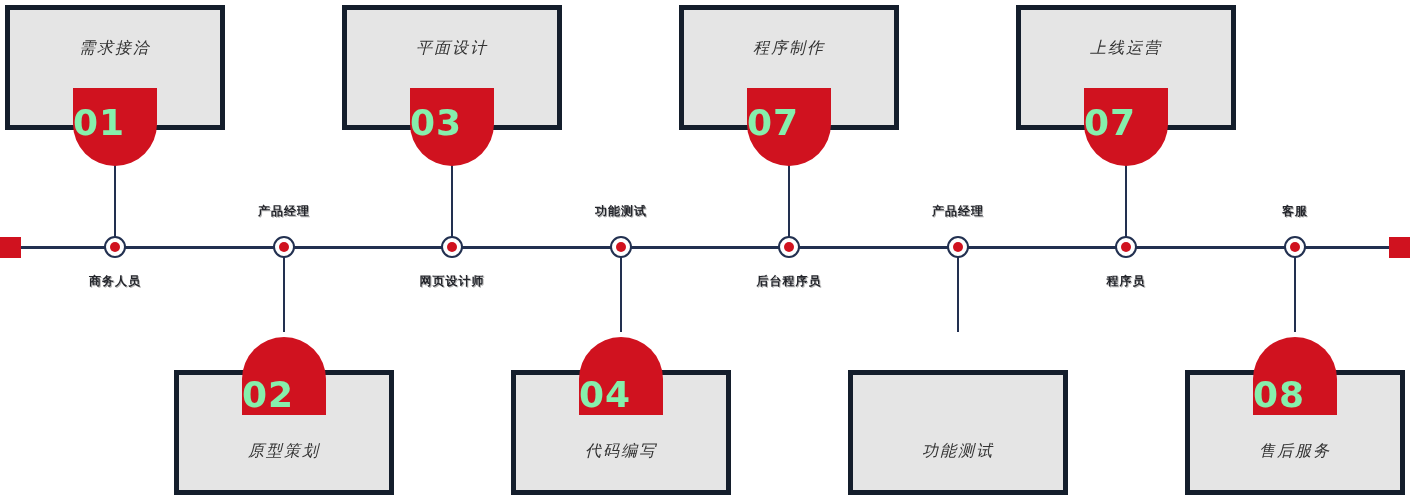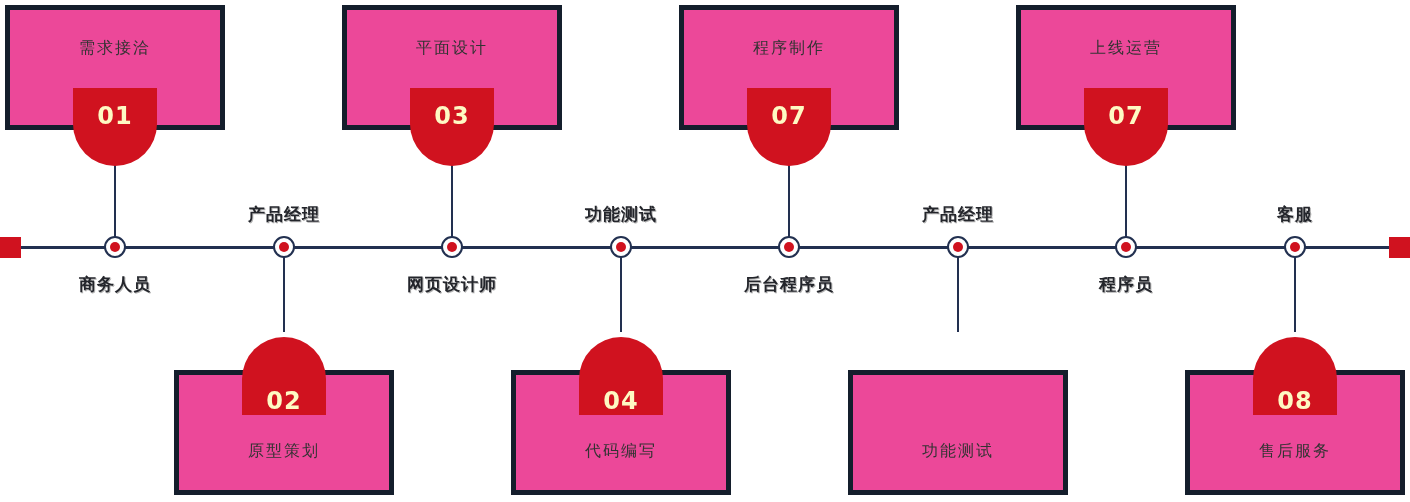--- a/index.html
+++ b/index.html
@@ -25,38 +25,38 @@
     position:absolute;top:237px;width:21px;height:21px;
     background:var(--red);z-index:2;
   }
   .cap.left{left:0;}
   .cap.right{right:0;}
 
   .step{position:absolute;top:0;height:502px;width:220px;}
 
   .box{
     position:absolute;left:0;width:220px;height:125px;
-    border:5px solid var(--navy);background:#ec4899;
-    box-sizing:border-box;z-index:1;
+    border:5px solid var(--navy);background:#e5e5e5;
+    box-sizing:border-box;z-index:1;font-style:italic;
   }
   .step.top .box{top:5px;}
   .step.bottom .box{top:370px;}
 
   .box-title{
     position:absolute;left:0;width:100%;text-align:center;
     font-size:16px;color:var(--title_text);letter-spacing:2px;
   }
   .step.top .box-title{top:28px;}
   .step.bottom .box-title{bottom:28px;margin-top:36px;}
 
   .badge{
     position:absolute;left:68px;width:84px;height:78px;
     background:var(--red);z-index:3;box-sizing:border-box;
-    display:flex;justify-content:center;
-    color:#fef9c3;font-weight:bold;font-size:24px;letter-spacing:1px;
+    display:flex;
+    color:#86efac;font-weight:bold;font-size:36px;letter-spacing:1px;
   }
   .step.top .badge{
     top:88px;border-radius:0 0 42px 42px;
     align-items:flex-start;padding-top:14px;
   }
   .step.bottom .badge{
     top:337px;border-radius:42px 42px 0 0;
     align-items:flex-end;
   }
 
@@ -69,21 +69,21 @@
   .node{
     position:absolute;left:99px;top:236px;width:22px;height:22px;
     border:2px solid var(--line);border-radius:50%;
     background:#ffffff;box-sizing:border-box;z-index:4;
     display:flex;align-items:center;justify-content:center;
   }
   .node .dot{width:10px;height:10px;border-radius:50%;background:var(--red);}
 
   .role{
     position:absolute;left:30px;width:160px;text-align:center;
-    font-size:17px;font-weight:bold;color:var(--role_text);
+    font-size:12px;font-weight:bold;color:var(--role_text);
     letter-spacing:1px;
     text-shadow:1px 1px 0 #b3b3b3;
     z-index:2;
   }
   .step.top .role{top:273px;}
   .step.bottom .role{top:203px;}
 </style>
 </head>
 <body>
 

